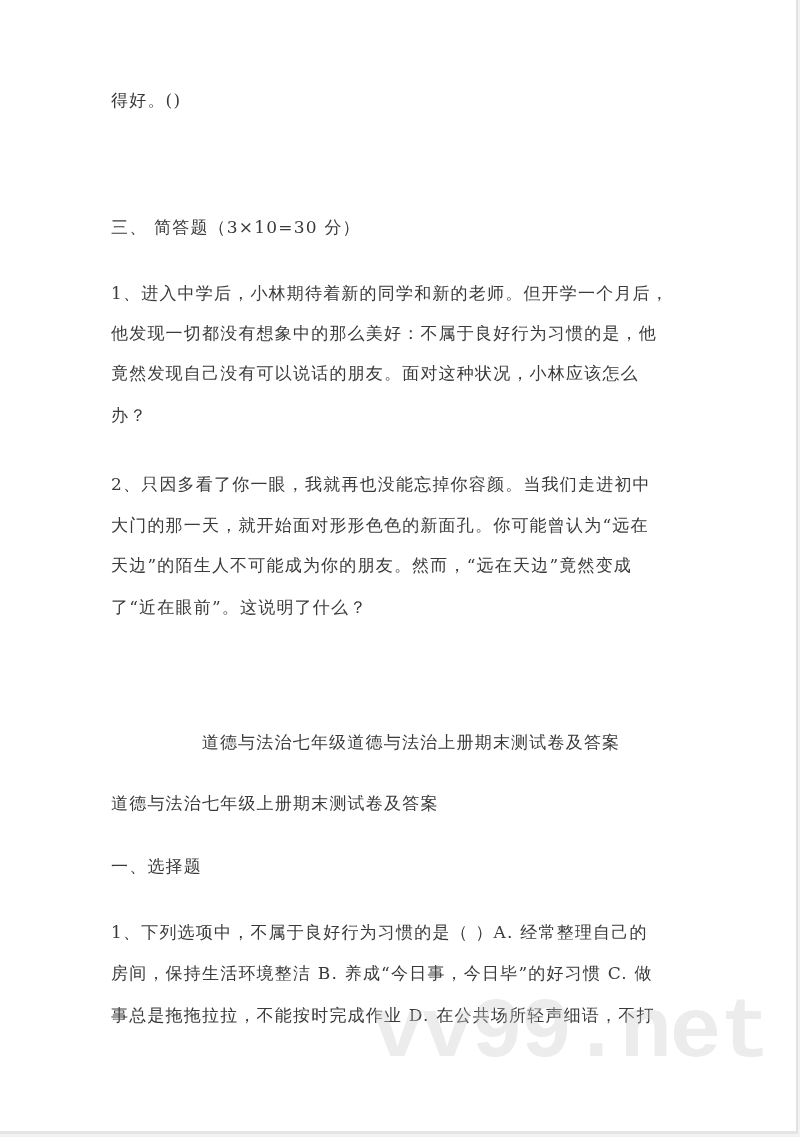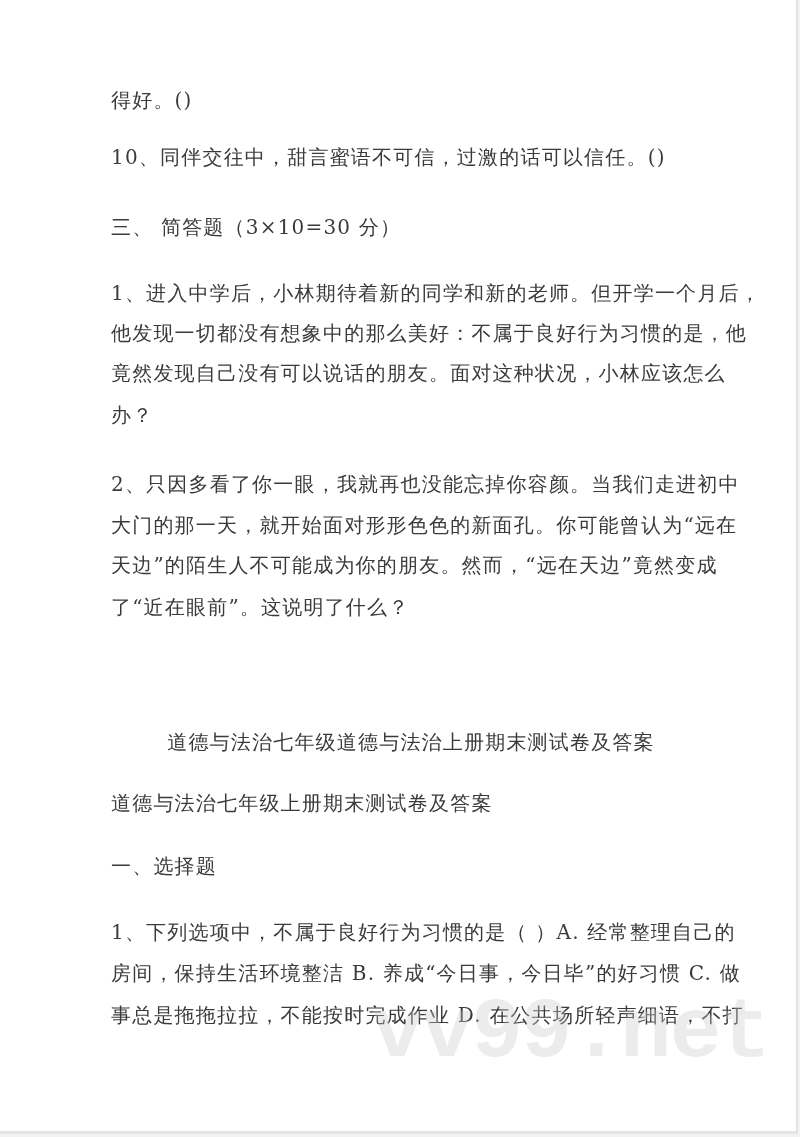--- a/index.html
+++ b/index.html
@@ -20,21 +20,21 @@
       top: 0;
       width: 796px;
       height: 1131px;
       background: #ffffff;
       border-right: 2px solid #e2e2e2;
       border-bottom: 3px solid #e4e4e4;
     }
     .line {
       position: absolute;
       left: 111px;
-      font-size: 20px;
+      font-size: 17px;
       color: #3a3a3a;
       white-space: nowrap;
       letter-spacing: 1.2px;
       line-height: 24px;
     }
     .line.centered {
       left: 0;
       width: 796px;
       text-align: center;
       padding-left: 26px;
@@ -51,21 +51,20 @@
       letter-spacing: -2px;
       line-height: 1;
       pointer-events: none;
     }
   </style>
 </head>
 <body>
 
 <div class="page">
   <div class="line" style="top:88px">得好。()</div>
-  <div class="line" style="top:145px">10、同伴交往中，甜言蜜语不可信，过激的话可以信任。()</div>
   <div class="line" style="top:215px">三、  简答题（3×10=30 分）</div>
   <div class="line" style="top:281px">1、进入中学后，小林期待着新的同学和新的老师。但开学一个月后，</div>
   <div class="line" style="top:321px">他发现一切都没有想象中的那么美好：不属于良好行为习惯的是，他</div>
   <div class="line" style="top:361px">竟然发现自己没有可以说话的朋友。面对这种状况，小林应该怎么</div>
   <div class="line" style="top:403px">办？</div>
   <div class="line" style="top:472px">2、只因多看了你一眼，我就再也没能忘掉你容颜。当我们走进初中</div>
   <div class="line" style="top:513px">大门的那一天，就开始面对形形色色的新面孔。你可能曾认为“远在</div>
   <div class="line" style="top:553px">天边”的陌生人不可能成为你的朋友。然而，“远在天边”竟然变成</div>
   <div class="line" style="top:595px">了“近在眼前”。这说明了什么？</div>
 

